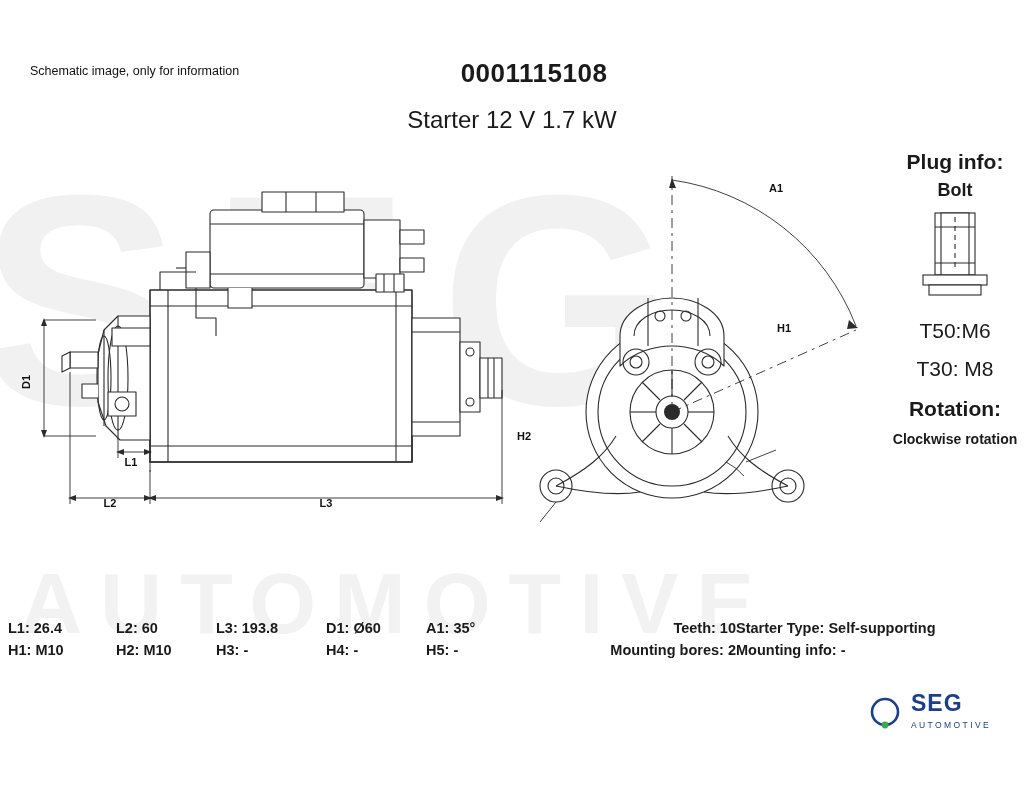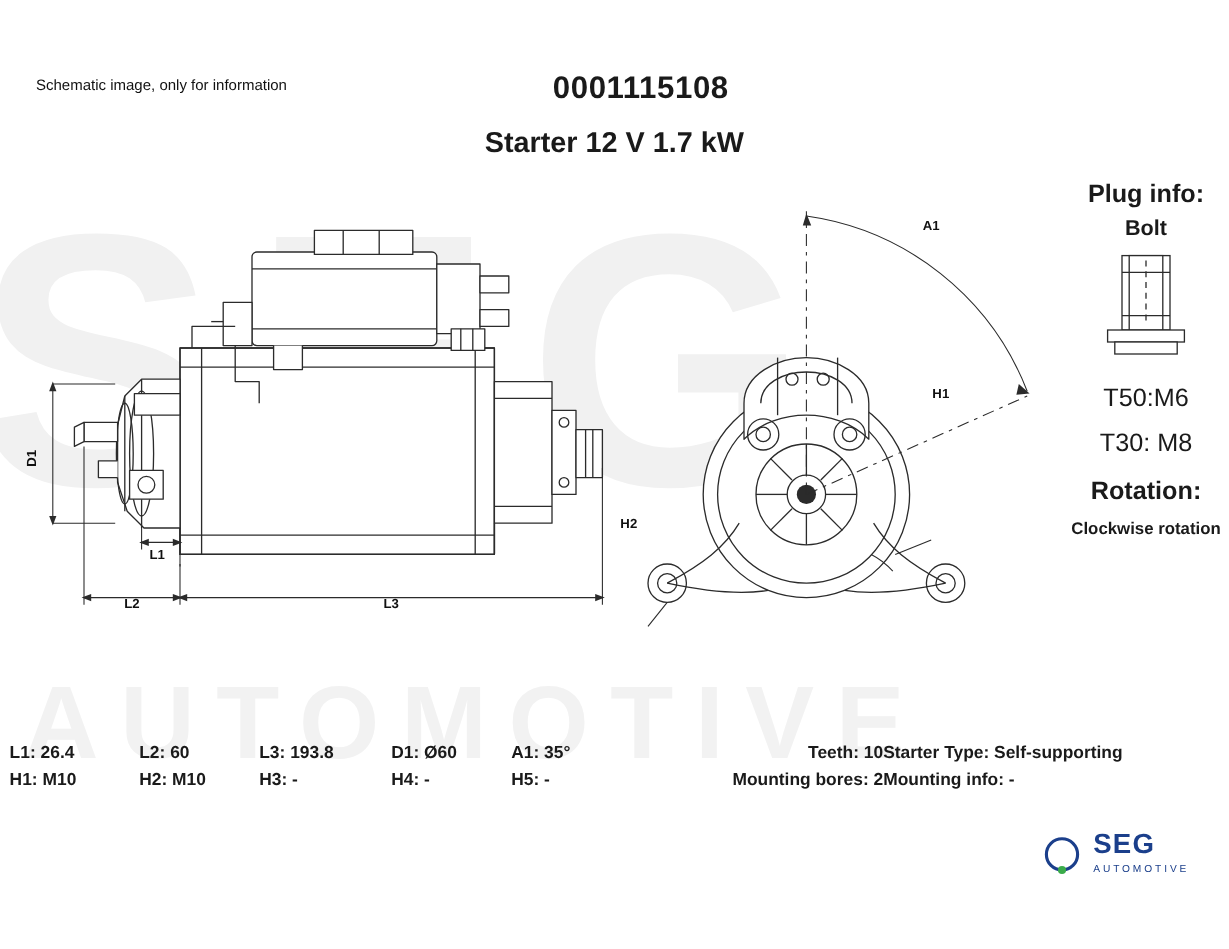--- a/index.html
+++ b/index.html
@@ -47,21 +47,21 @@
     font-size:12.5px;color:#111;text-align:center;
   }
   .title{
     position:absolute;left:0;top:58px;width:1024px;
     text-align:center;
     font-size:26px;font-weight:bold;letter-spacing:.5px;padding-left:22px;
   }
   .subtitle{
     position:absolute;left:0;top:106px;width:1024px;
     text-align:center;
-    font-size:24px;font-weight:bold;
+    font-size:24px;font-weight:normal;
   }
 
   
   .drawing{
     position:absolute;left:0;top:140px;width:1024px;height:420px;
   }
   .drawing svg{display:block;}
 
   
   .plug-panel{

